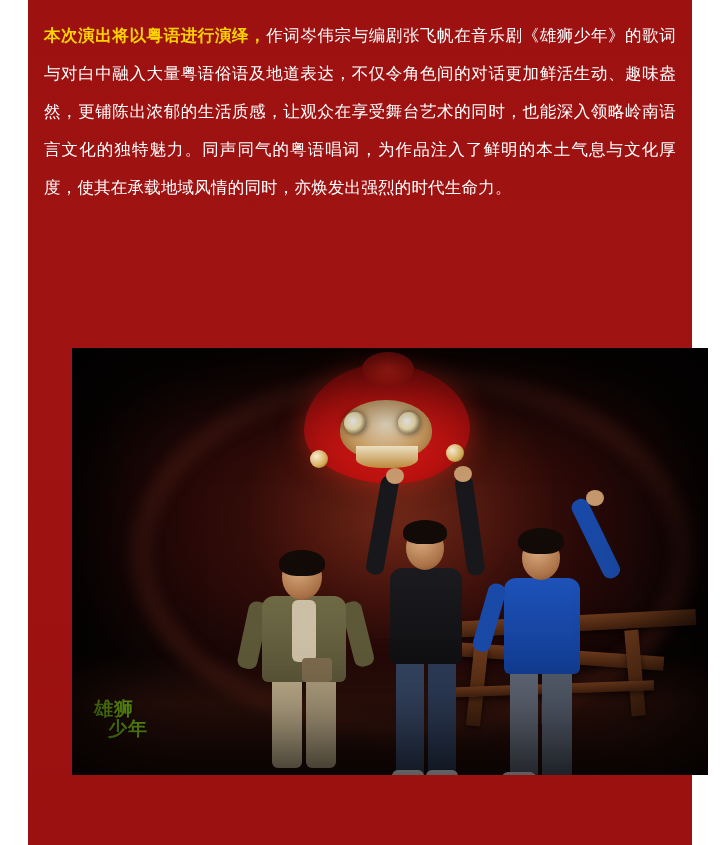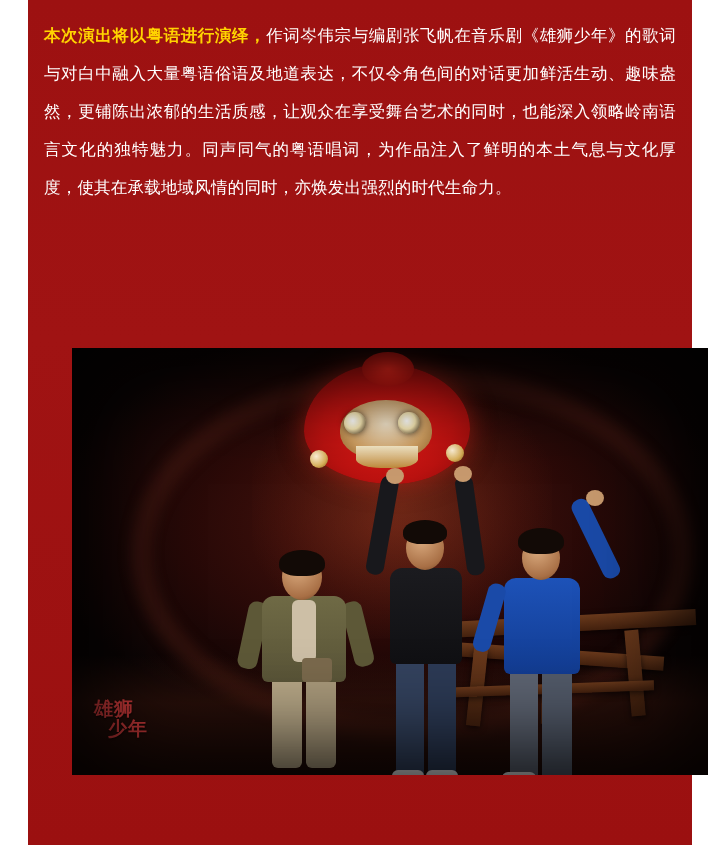--- a/index.html
+++ b/index.html
@@ -224,21 +224,21 @@
 
   .watermark {
     position: absolute;
     left: 22px;
     bottom: 22px;
     width: 74px;
     height: 54px;
     opacity: 0.92;
   }
   .watermark .wm-row {
-    color: #ef4444;
+    color: #84cc16;
     font-family: "Liberation Serif", "DejaVu Serif", serif;
     font-weight: bold;
     line-height: 1.05;
     text-shadow: 0 1px 2px rgba(0,0,0,0.8);
   }
   .watermark .wm-row.top { font-size: 19px; letter-spacing: 1px; }
   .watermark .wm-row.bottom { font-size: 19px; letter-spacing: 1px; padding-left: 14px; }
   .vignette {
     position: absolute;
     inset: 0;

